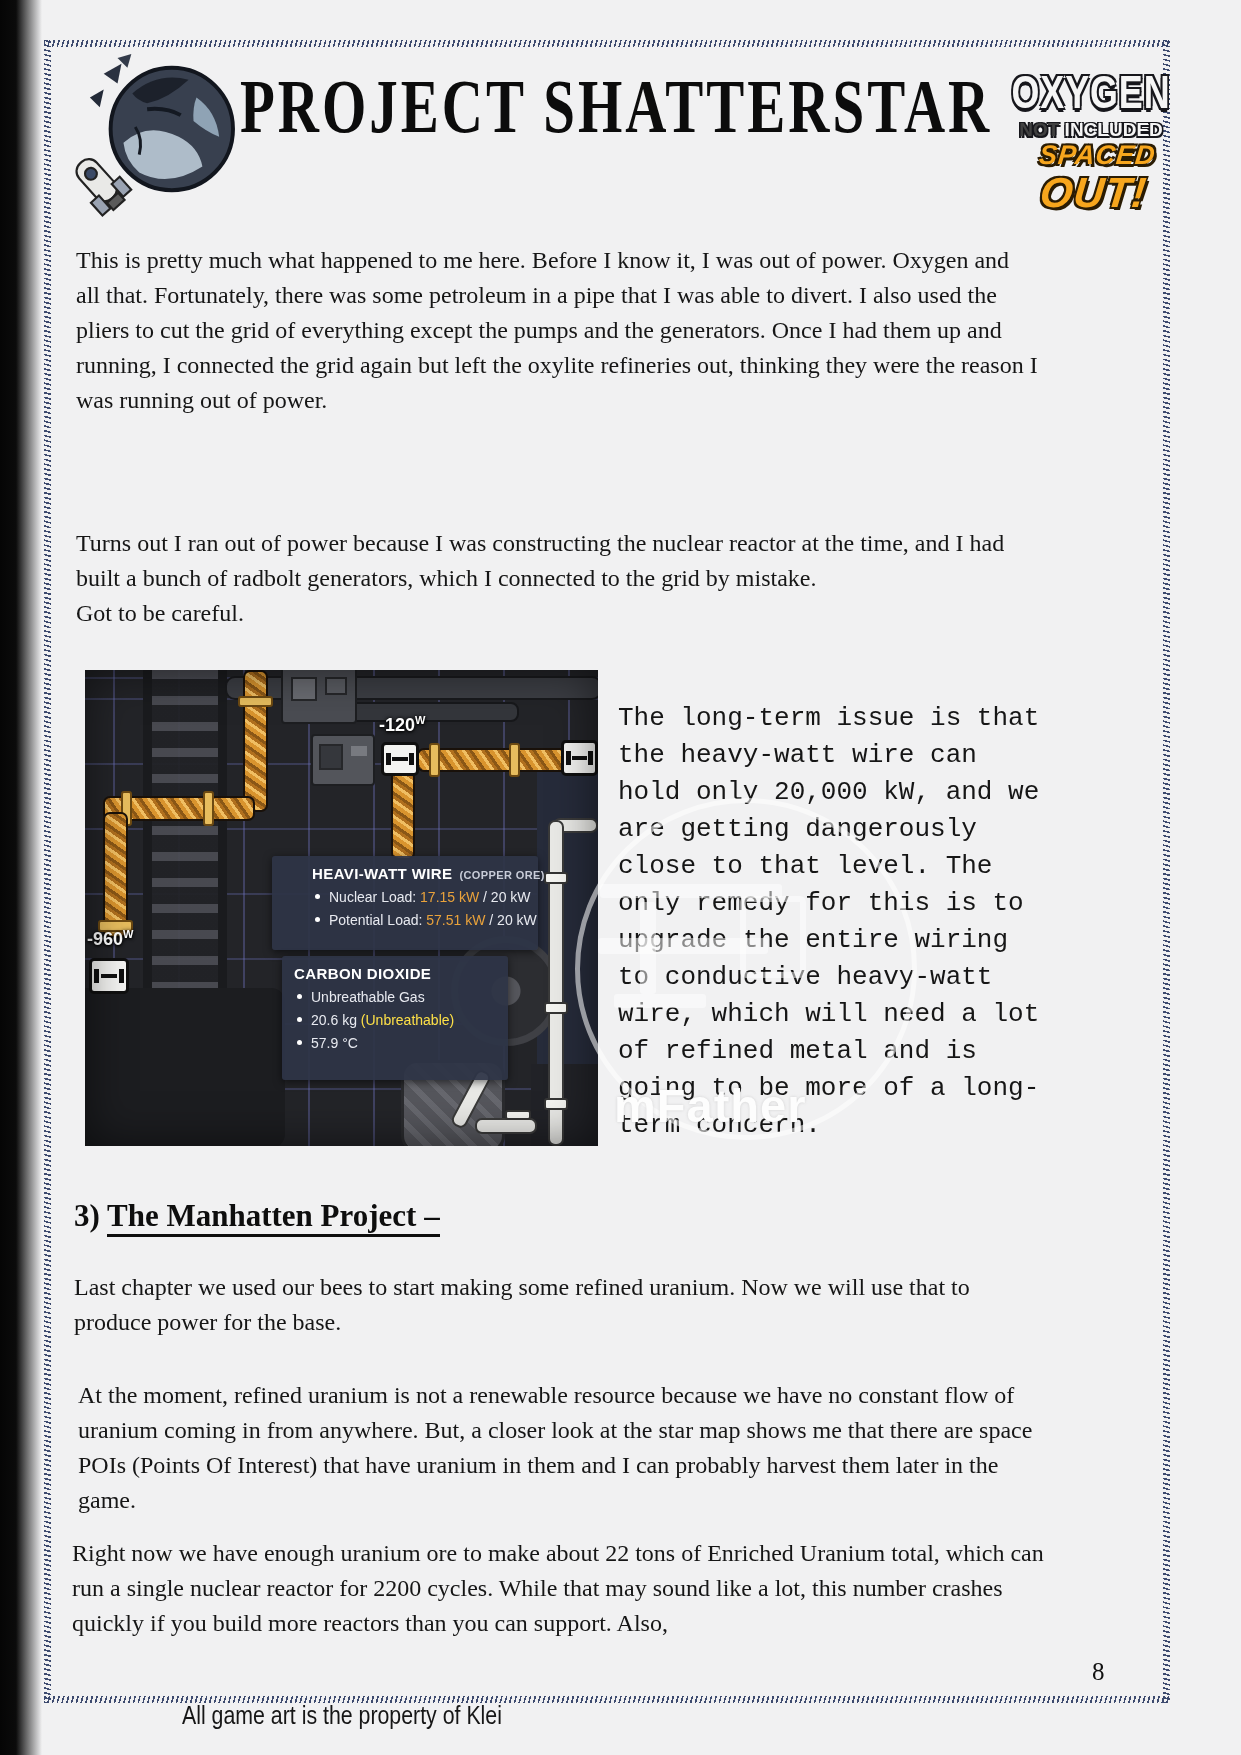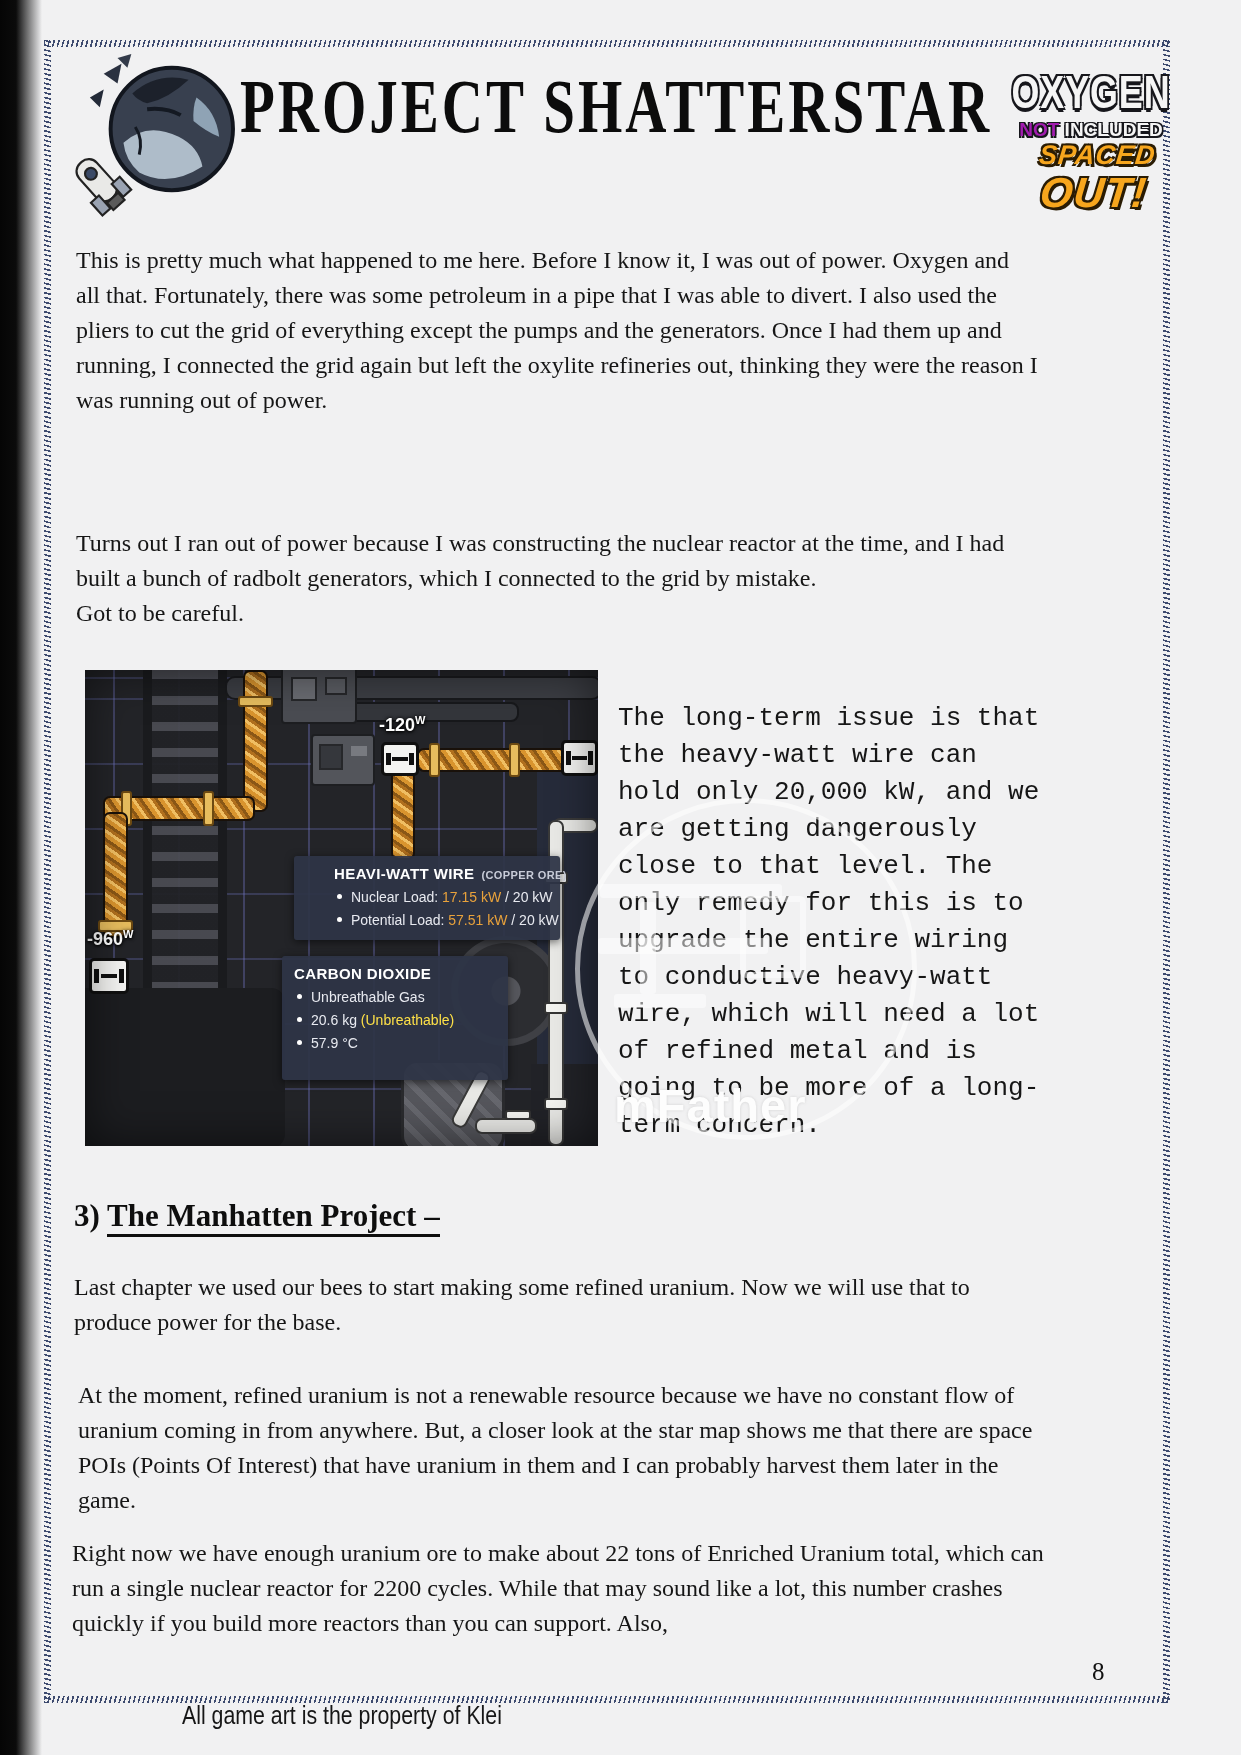--- a/index.html
+++ b/index.html
@@ -25,21 +25,21 @@
     color:#0c0c0c;transform:scaleY(1.35);transform-origin:top center;white-space:nowrap;}
   .subtitle-row{position:absolute;left:246px;top:150px;height:54px;display:flex;align-items:center;}
   .rad-icon{width:40px;height:46px;margin-right:10px;flex:none;}
   .doc-subtitle{font-family:"Liberation Sans",sans-serif;font-weight:bold;font-size:44px;
     color:#101010;transform:scale(.8,1.12);transform-origin:left center;white-space:nowrap;letter-spacing:0px;}
   .oni{position:absolute;left:998px;top:66px;width:186px;text-align:center;font-family:"Liberation Sans",sans-serif;}
   .oni-oxygen{font-size:39px;font-weight:900;color:#f5f5f5;letter-spacing:1px;transform:scale(.92,1.2);transform-origin:top center;
     text-shadow:-2px -2px 0 #17171c,2px -2px 0 #17171c,-2px 2px 0 #17171c,2px 2px 0 #17171c,0 3px 0 #17171c;}
   .oni-line2{margin-top:9px;font-size:19px;font-weight:900;color:#f5f5f5;letter-spacing:0px;
     text-shadow:-1.5px -1.5px 0 #17171c,1.5px -1.5px 0 #17171c,-1.5px 1.5px 0 #17171c,1.5px 1.5px 0 #17171c;}
-  .oni-not{color:#a21caf;}
+  .oni-not{color:#404040;}
   .so{position:absolute;left:1020px;top:140px;width:150px;text-align:center;font-family:"Liberation Sans",sans-serif;
       transform:skewX(-6deg);transform-origin:center;}
   .so-spaced{font-size:27px;font-weight:900;font-style:italic;color:#f7a61d;letter-spacing:1px;
     text-shadow:-2px -2px 0 #2a1c04,2px -2px 0 #2a1c04,-2px 2px 0 #2a1c04,3px 3px 0 #2a1c04;}
   .so-out{font-size:42px;font-weight:900;font-style:italic;color:#f7a61d;letter-spacing:1px;margin-top:-2px;
     text-shadow:-2px -2px 0 #2a1c04,2px -2px 0 #2a1c04,-2px 2px 0 #2a1c04,3px 3px 0 #2a1c04;}
 
   
   .body{position:absolute;margin:0;font-size:24px;line-height:35px;white-space:pre-line;}
   .p1{left:76px;top:243px;width:962px;}
@@ -93,21 +93,21 @@
      text-shadow:0 1px 3px #000,0 0 4px #000;letter-spacing:0px;}
   .wlabel sup{font-size:11px;}
 
   
   .pipe{position:absolute;background:#e9e9e6;border:2px solid #3a3a3a;border-radius:7px;box-sizing:border-box;}
   .pipe-collar{position:absolute;background:#f4f4f1;border:2px solid #343434;border-radius:3px;box-sizing:border-box;}
 
   
   .tip{position:absolute;background:rgba(46,52,70,.94);border-radius:3px;padding:9px 12px 10px 12px;
     font-family:"Liberation Sans",sans-serif;color:#e8eaf0;box-shadow:0 2px 8px rgba(0,0,0,.55);box-sizing:border-box;z-index:6;}
-  .tip1{left:209px;top:186px;width:266px;height:84px;padding-left:40px;}
+  .tip1{left:187px;top:186px;width:266px;height:94px;padding-left:40px;}
   .tip2{left:197px;top:286px;width:226px;height:124px;}
   .tip-title{font-weight:bold;font-size:15px;color:#fff;letter-spacing:.4px;white-space:nowrap;}
   .tip-sub{font-size:11px;font-weight:bold;color:#c8ccd8;margin-left:7px;}
   .tip-row{font-size:14px;margin-top:7px;white-space:nowrap;}
   .dot{display:inline-block;width:5px;height:5px;border-radius:50%;background:#fff;margin:0 9px 3px 3px;vertical-align:middle;}
   .val{color:#e9a23b;}
   .red{color:#fde047;}
   .shot-vignette{position:absolute;inset:0;box-shadow:inset 0 0 46px rgba(0,0,0,.55);pointer-events:none;z-index:8;}
 
   

